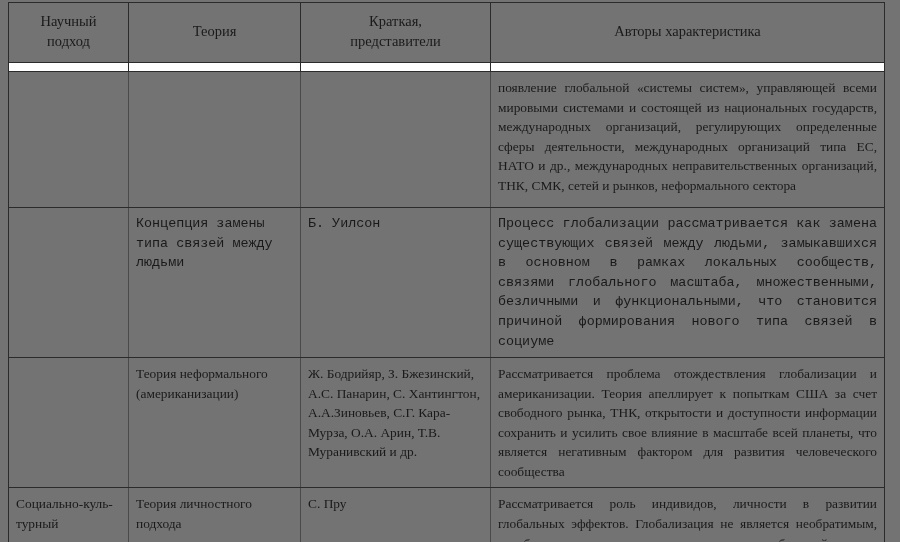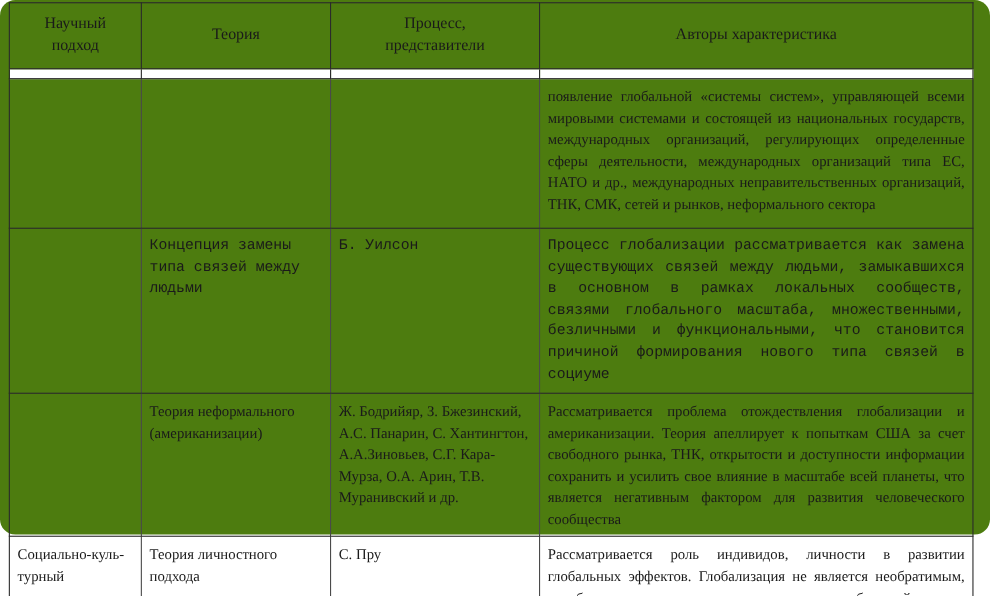--- a/index.html
+++ b/index.html
@@ -11,23 +11,22 @@
     width: 900px;
     height: 542px;
     overflow: hidden;
     font-family: "Liberation Serif", "DejaVu Serif", serif;
     color: #1a1a1a;
   }
 
   .page {
     position: relative;
     width: 900px;
-    height: 486px;
-    background: #4d7c0f;
-    border-radius: 14px;
+    height: 542px;
+    background: #737373;
   }
 
   table.glob-table {
     position: absolute;
     left: 8px;
     top: 2px;
     width: 876px;
     border-collapse: collapse;
     table-layout: fixed;
   }
@@ -110,21 +109,21 @@
     <thead>
       <tr>
         <th>
           <span class="hdr-line">Научный</span>
           <span class="hdr-line">подход</span>
         </th>
         <th>
           <span class="hdr-line">Теория</span>
         </th>
         <th>
-          <span class="hdr-line">Процесс,</span>
+          <span class="hdr-line">Краткая,</span>
           <span class="hdr-line">представители</span>
         </th>
         <th>
           <span class="hdr-line">Авторы характеристика</span>
         </th>
       </tr>
       <tr class="rule-row">
         <td class="spacer-cell"></td>
         <td class="spacer-cell"></td>
         <td class="spacer-cell"></td>

